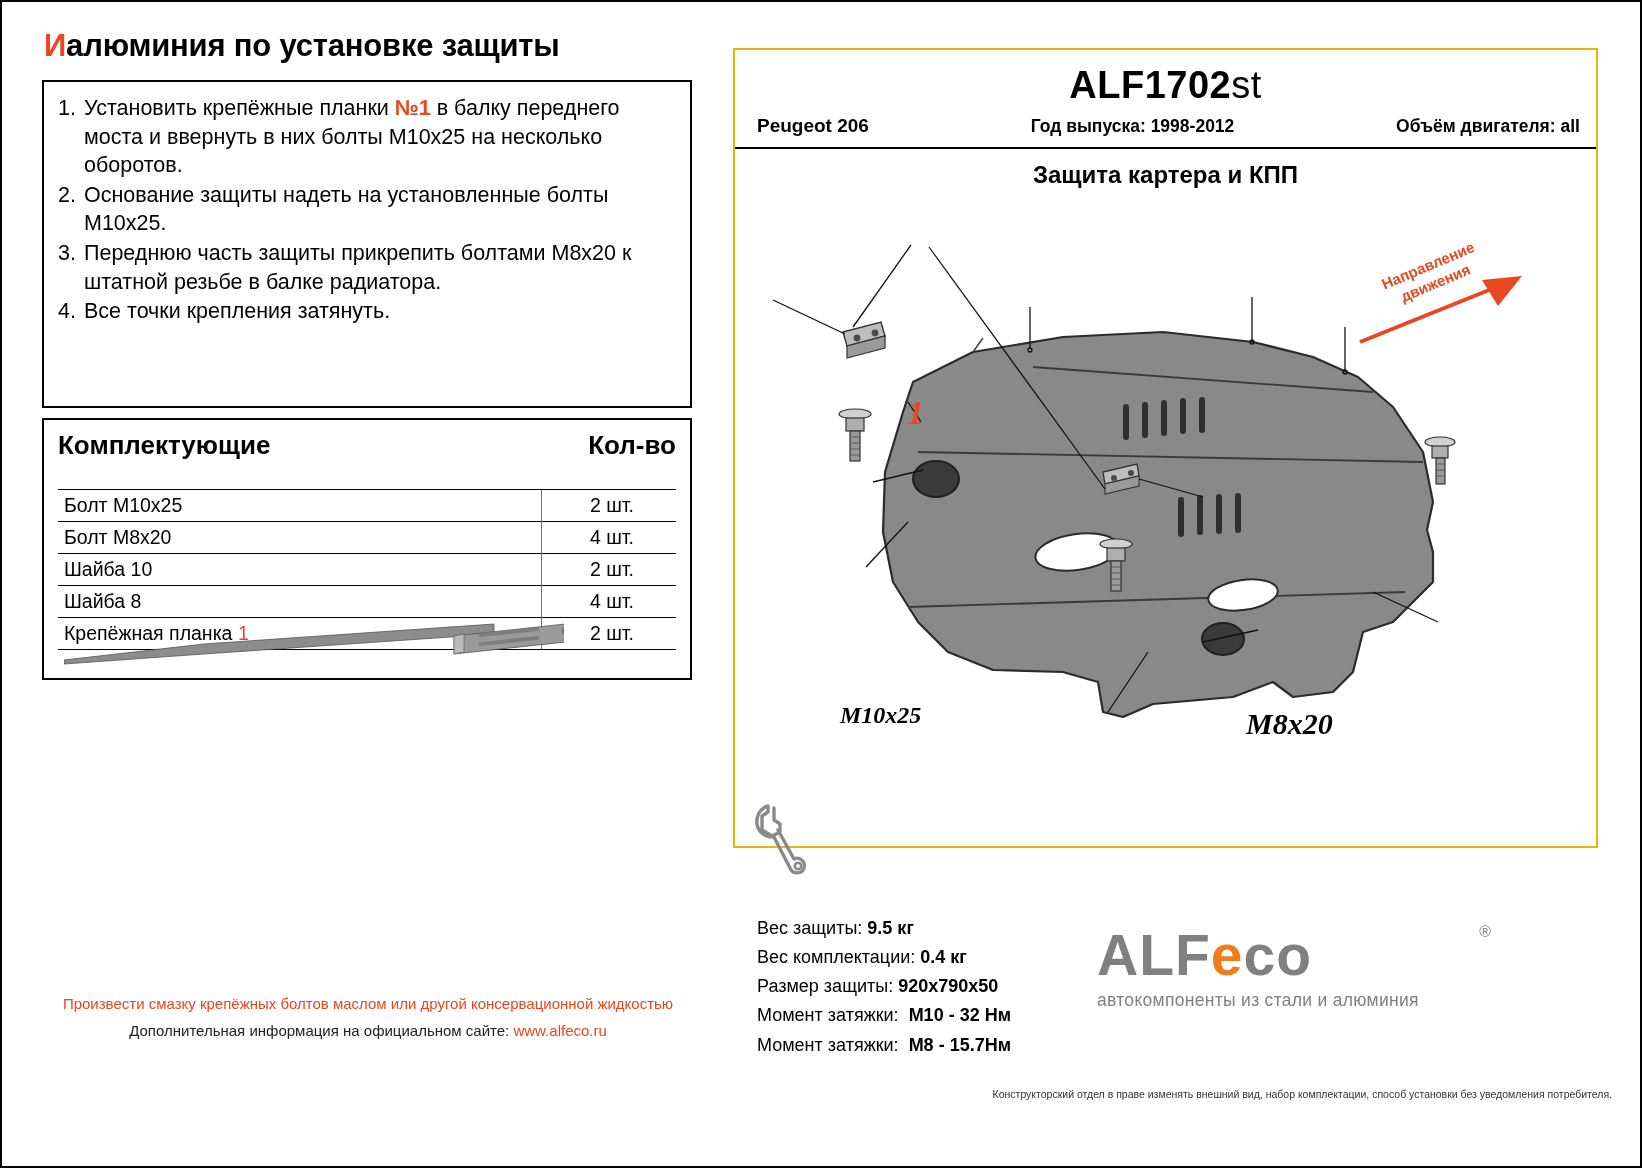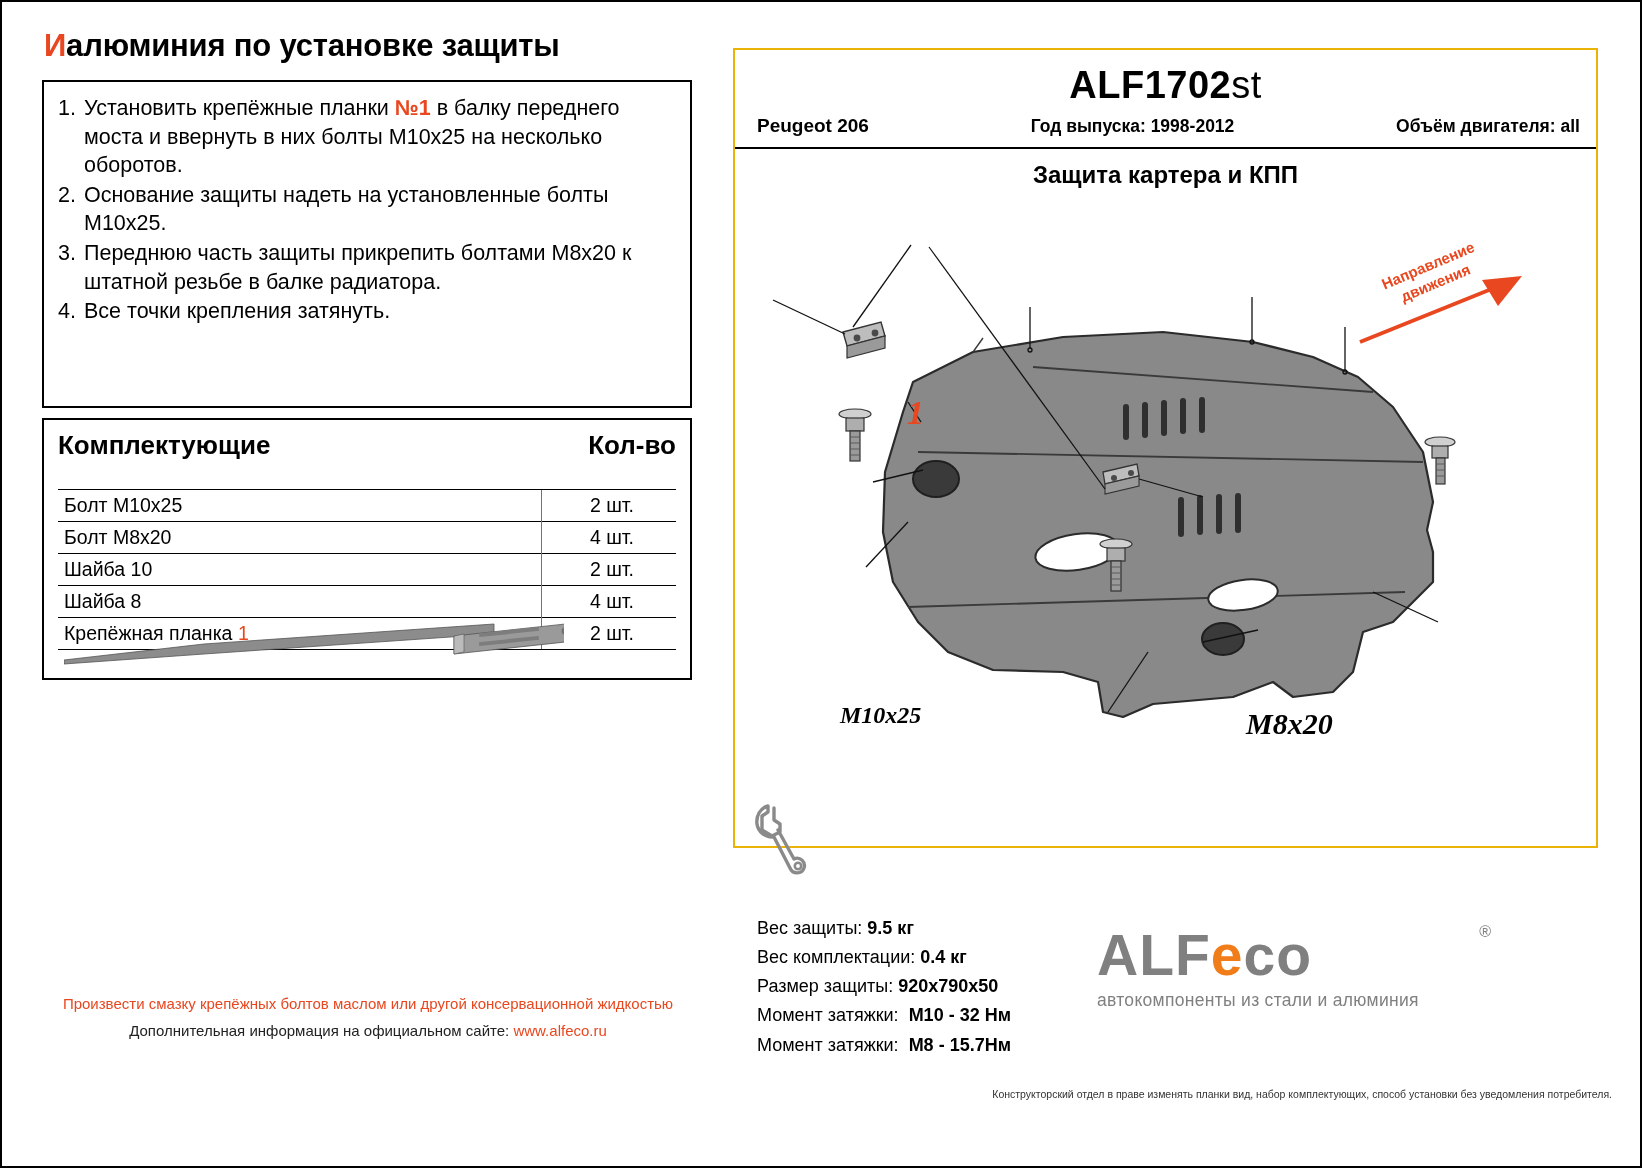--- a/index.html
+++ b/index.html
@@ -505,15 +505,15 @@
   </div>
 
   <div class="logo">
     <div style="position:relative;">
       <span class="logo-reg">®</span>
       <div class="logo-text"><span>ALF</span><span class="o-orange">e</span><span>co</span></div>
       <div class="logo-sub"><b>автокомпоненты</b><span> из стали  и  алюминия</span></div>
     </div>
   </div>
 
-  <div class="disclaimer">Конструкторский отдел в праве изменять планки вид, набор комплектующих, способ установки без уведомления потребителя.</div>
+  <div class="disclaimer">Конструкторский отдел в праве изменять внешний вид, набор комплектации, способ установки без уведомления потребителя.</div>
 
 </div>
 
 </body></html>

